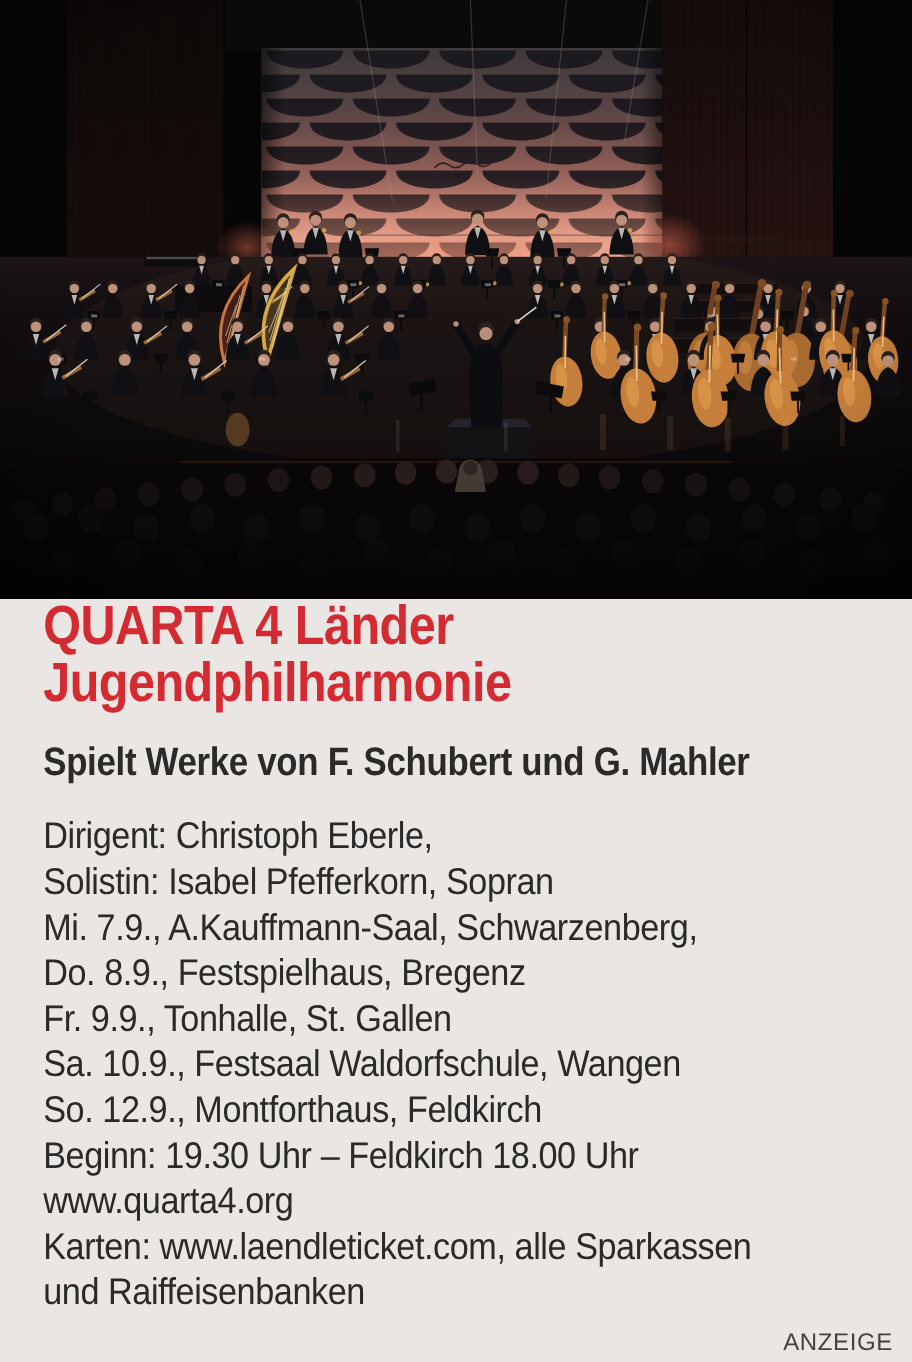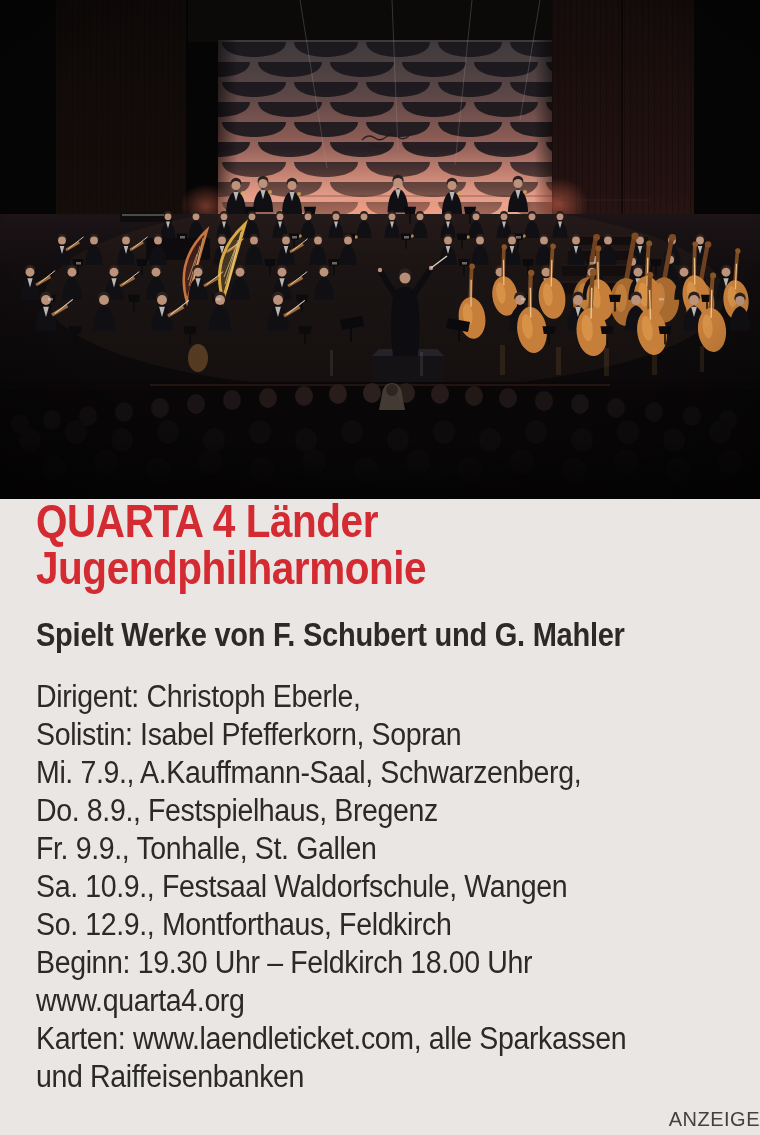--- a/index.html
+++ b/index.html
@@ -55,21 +55,21 @@
     font-size: 31px;
     line-height: 38px;
     letter-spacing: -0.4px;
     color: #2b2a28;
     transform: scaleX(0.92);
     transform-origin: 0 0;
   }
   .bodytext .line { white-space: nowrap; }
   .anzeige {
     position: absolute;
-    right: 0;
+    right: 16px;
     top: 1108px;
     font-size: 20px;
     letter-spacing: 0.5px;
     color: #44413f;
   }
 </style>
 </head>
 <body>
 
 <div class="page">

